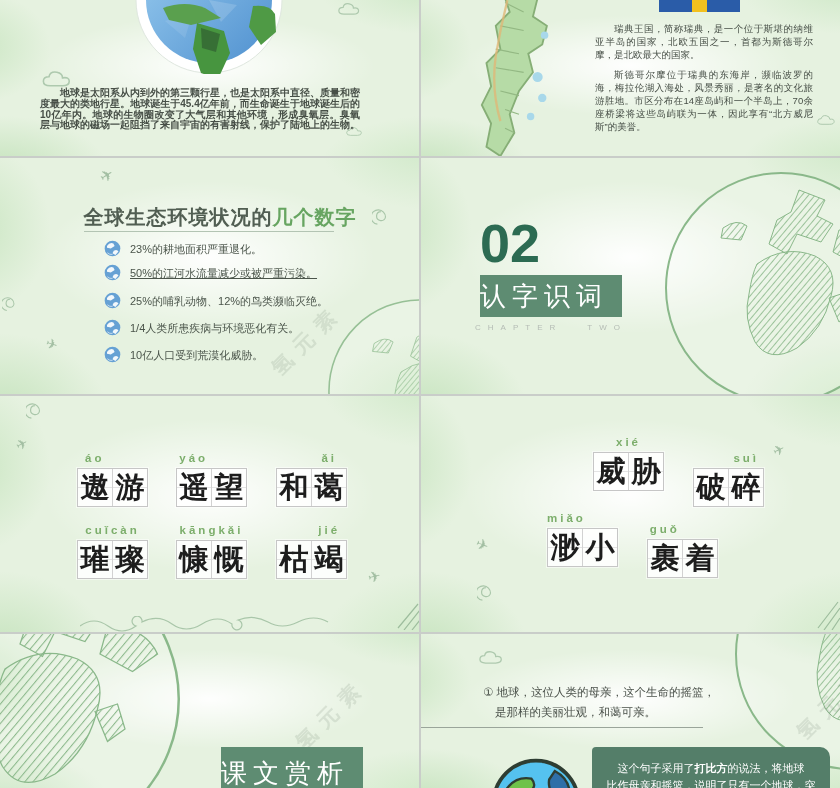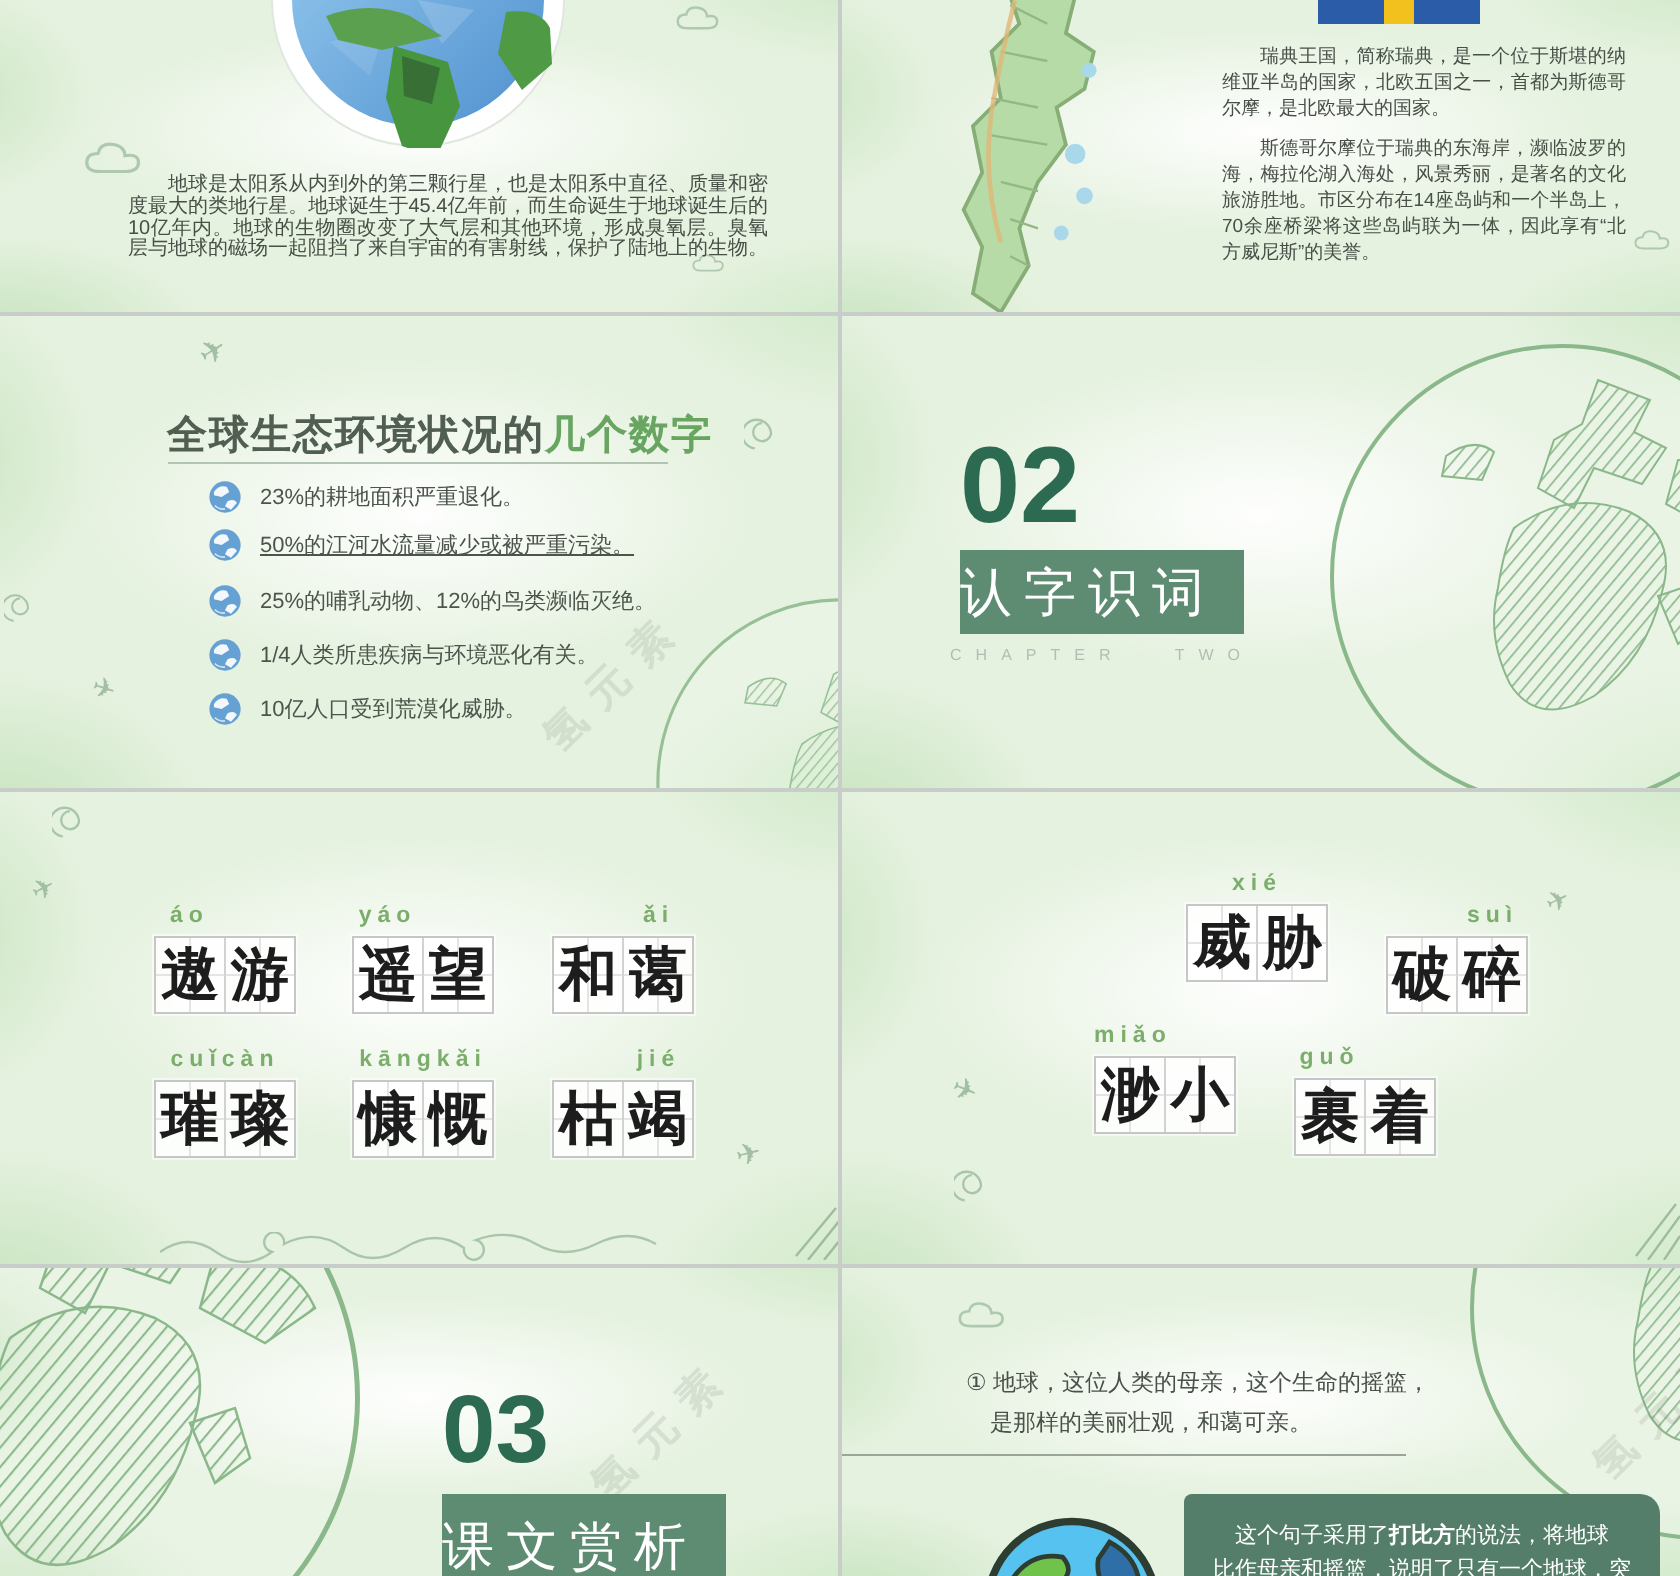--- a/index.html
+++ b/index.html
@@ -9,24 +9,24 @@
     background:
       radial-gradient(ellipse 55% 45% at 50% 42%, rgba(255,255,255,.96), rgba(255,255,255,0) 72%),
       radial-gradient(ellipse 40% 55% at 0% 110%, rgba(168,214,158,.55), rgba(168,214,158,0) 65%),
       radial-gradient(ellipse 45% 50% at 103% -8%, rgba(176,220,168,.45), rgba(176,220,168,0) 60%),
       radial-gradient(ellipse 45% 55% at 104% 108%, rgba(182,224,172,.5), rgba(182,224,172,0) 62%),
       radial-gradient(ellipse 30% 60% at -6% 30%, rgba(170,216,160,.45), rgba(170,216,160,0) 60%),
       #e6f2e0;}
   .abs{position:absolute;}
   
   .bodytext{color:#474f47;text-align:justify;}
-  .p-a{left:64px;top:88px;width:320px;font-size:10px;line-height:10.8px;}
+  .p-a{left:40px;top:88px;width:320px;font-size:10px;line-height:10.8px;font-weight:bold;}
   .p-a p{margin:0;text-indent:2em;}
   .p-b{left:174px;top:22px;width:218px;font-size:9.5px;line-height:13px;}
-  .p-b p{margin:0 0 7px 16px;text-indent:2em;}
+  .p-b p{margin:0 0 7px 0;text-indent:2em;}
   .c-title{left:0;top:46px;width:100%;text-align:center;font-size:20px;font-weight:bold;letter-spacing:1px;}
   .c-title .dark{color:#515e52;margin-left:21px;} .c-title .green{color:#67a561;}
   .c-underline{left:84px;top:73px;width:250px;height:1px;background:#b3c4b3;}
   .bullet{position:absolute;left:104px;display:flex;align-items:center;}
   .bullet svg{flex:0 0 17px;margin-right:9px;margin-top:0px;}
   .bullet .btext{font-size:11px;line-height:14px;color:#4b554b;}
   .narrow .btext{max-width:190px;text-decoration:underline;}
   .chap-num{text-align:left;font-weight:700;color:#2c6b52;line-height:1;}
   .chap-box{background:#5e8c72;color:#ffffff;text-align:left;}
   .chap-box .t{letter-spacing:6px;font-weight:500;}
@@ -289,21 +289,20 @@
         <div class="cell">着</div>
       </div>
     </div>
   </div>
 
   <div class="slide" style="left:0;top:634px;width:419px;height:154px">
     <svg class="abs" style="left:-115px;top:-85px" width="300" height="300">
         <use href="#sketchglobe"></use>
       </svg>
     <div class="wm" style="left:286px;top:66px">氢元素</div>
-    <div class="abs chap-num" style="left:221px;top:58px;width:142px;font-size:48px">03</div>
     <div class="abs chap-box" style="left:221px;top:113px;width:142px;height:60px">
       <div class="t" style="font-size:26px;line-height:52px">课文赏析</div>
     </div>
   </div>
 
   <div class="slide" style="left:421px;top:634px;width:419px;height:154px">
     <svg class="abs" style="left:310px;top:-100px" width="240" height="240">
         <use href="#sketchglobe"></use>
       </svg>
     <svg class="abs" style="left:58px;top:16px" width="26" height="15">

